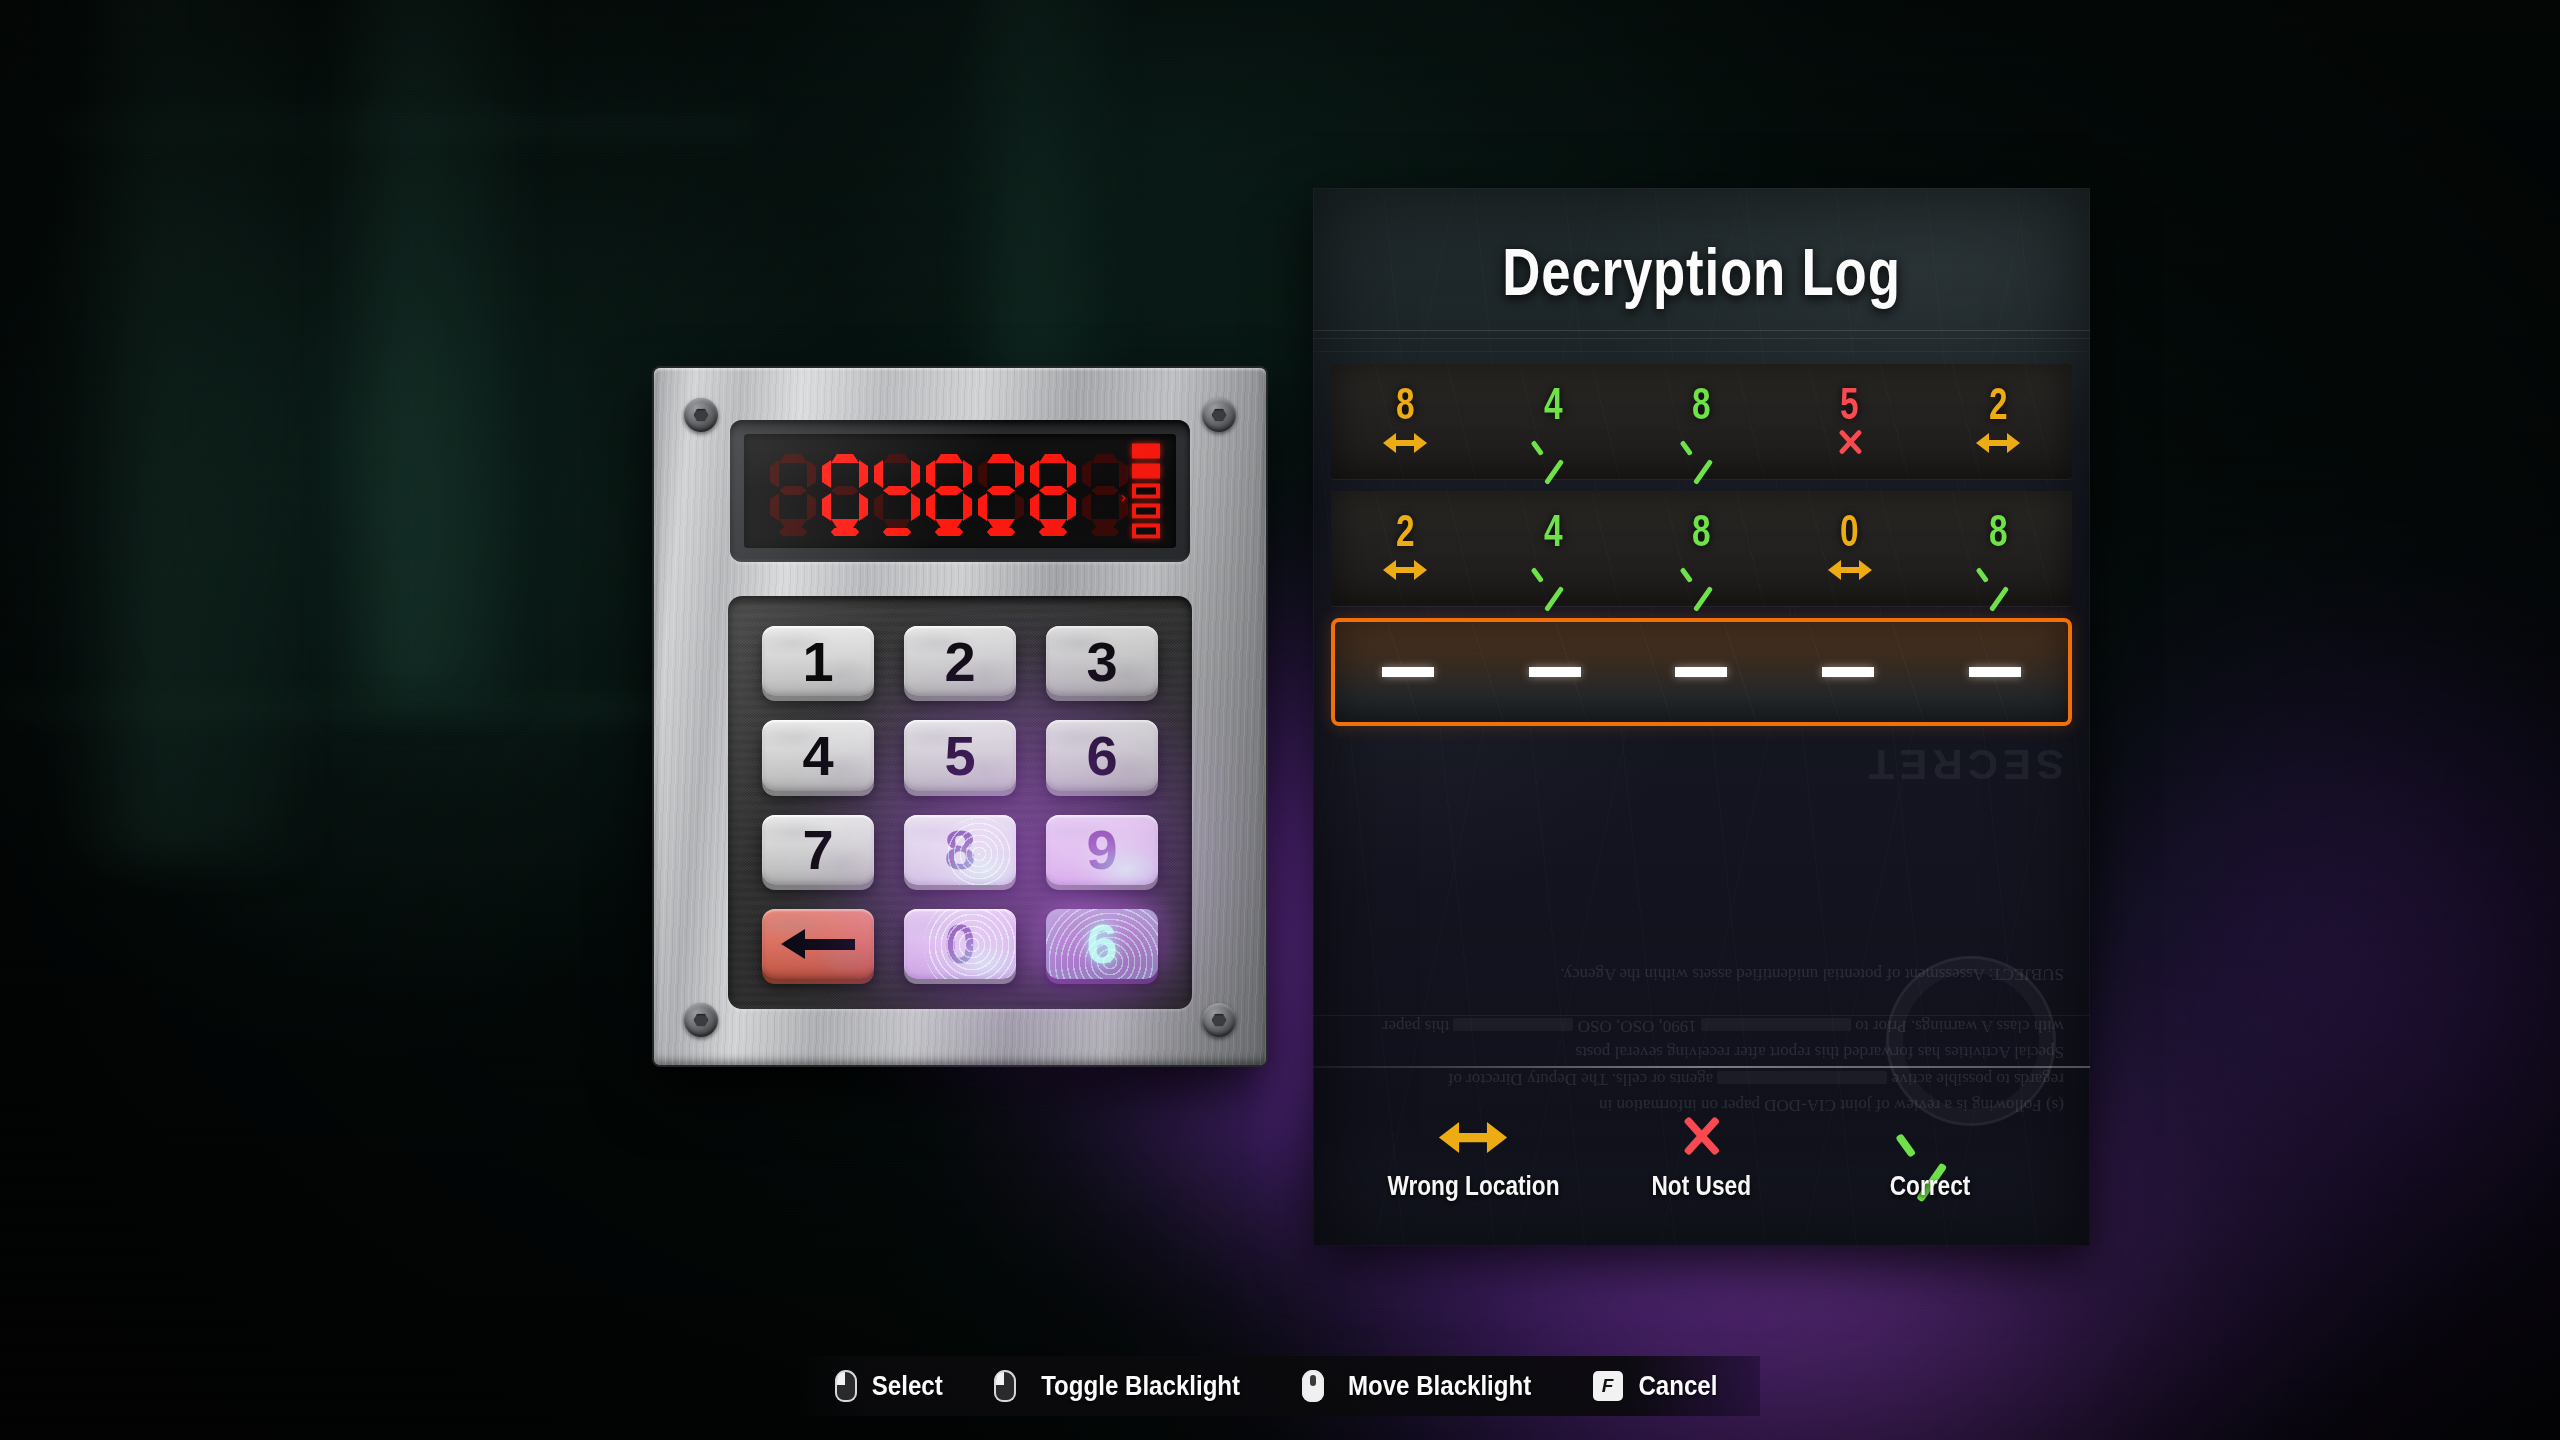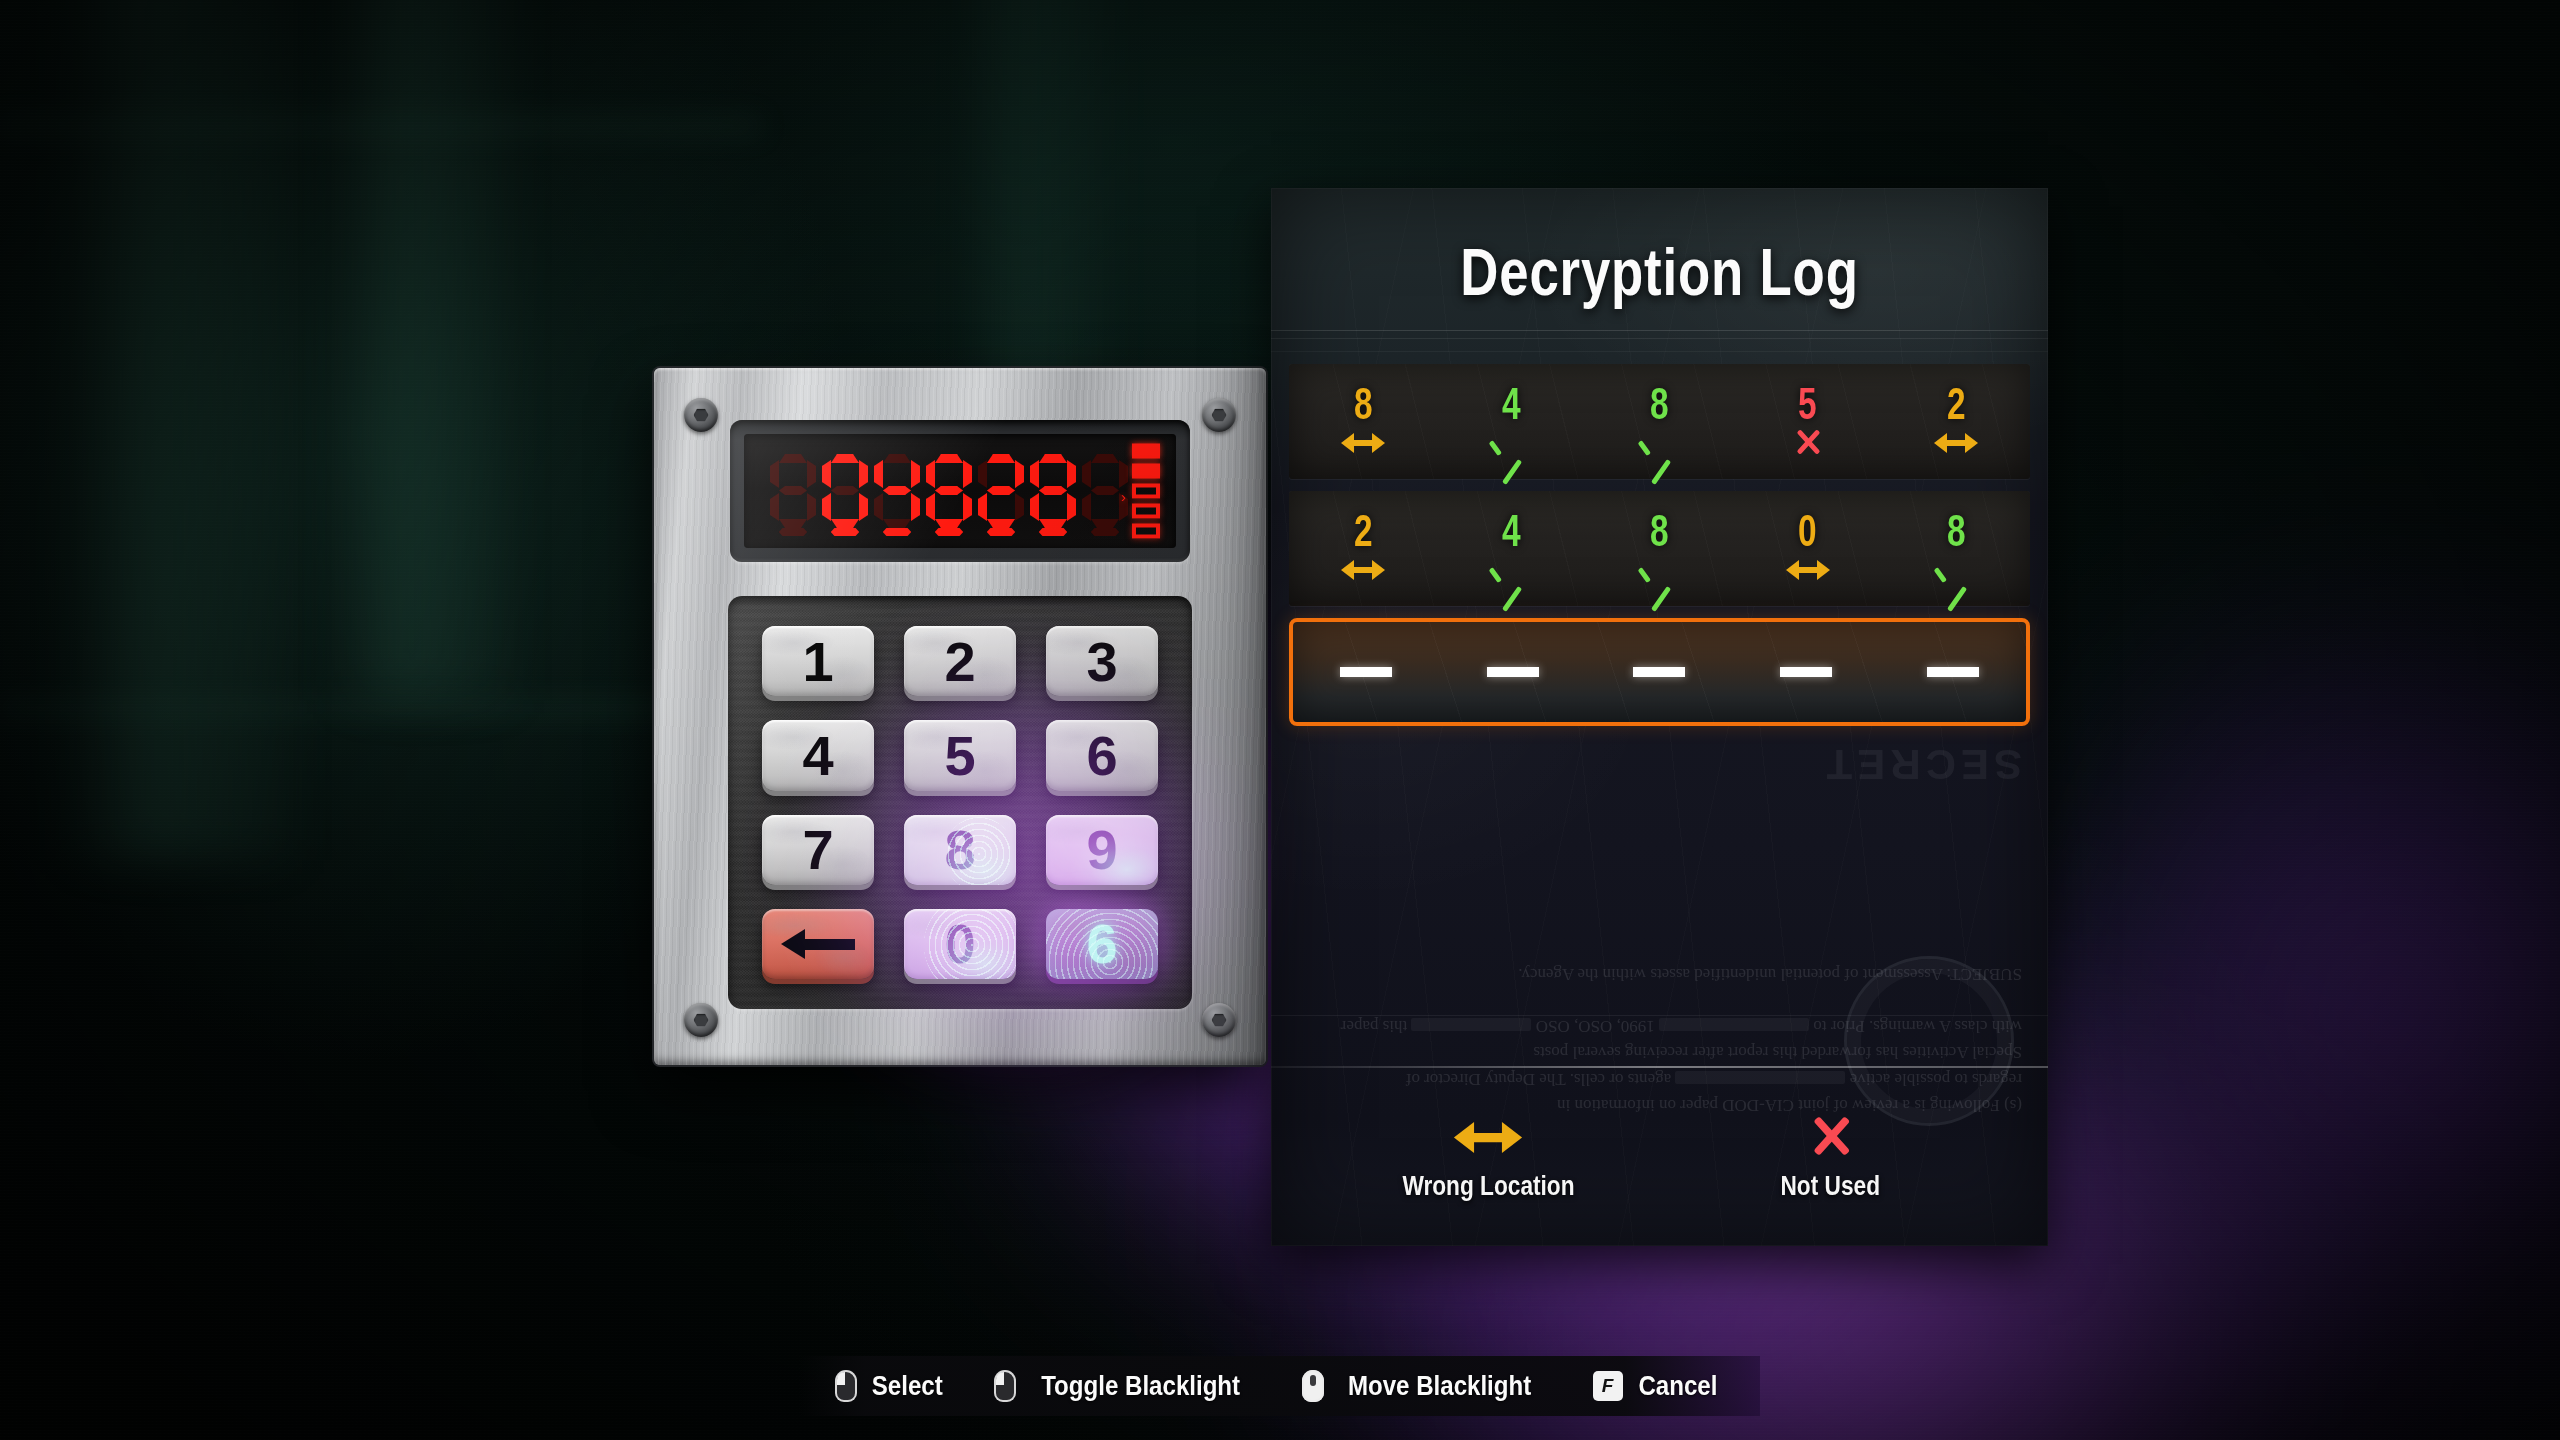--- a/index.html
+++ b/index.html
@@ -305,21 +305,21 @@
     width:460px; height:420px; border-radius:50%;
     background:radial-gradient(circle, rgba(190,70,255,.55) 0%, rgba(150,50,230,.30) 45%, rgba(110,30,190,0) 72%);
     filter:blur(36px);
     mix-blend-mode:screen;
     pointer-events:none; z-index:5;
   }
 
   
   #log-panel {
     position:absolute;
-    left:1271px; top:188px;
+    left:1313px; top:188px;
     width:777px; height:1058px;
     background:
       linear-gradient(180deg,
         rgba(34,44,46,1) 0%,
         rgba(28,36,40,1) 16%,
         rgba(22,24,34,1) 30%,
         rgba(19,20,31,1) 62%,
         rgba(16,17,27,1) 88%,
         rgba(20,22,32,1) 100%);
     box-shadow:0 18px 50px rgba(0,0,0,.75);
@@ -795,20 +795,26 @@
             </i>
           </div>
         <div class="legend-label">Wrong Location</div>
       </div>
       <div class="legend-item">
         <div class="legend-glyph">
             <i class="mk cross big"></i>
           </div>
         <div class="legend-label">Not Used</div>
       </div>
+      <div class="legend-item">
+        <div class="legend-glyph">
+            <i class="mk check big"></i>
+          </div>
+        <div class="legend-label">Correct</div>
+      </div>
     </div>
   </div>
 
   <div id="control-bar">
     <div class="ctrl">
       <i class="mouse">
           <b class="lmb"></b>
         </i>
       <span class="ctrl-label">Select</span>
     </div>

